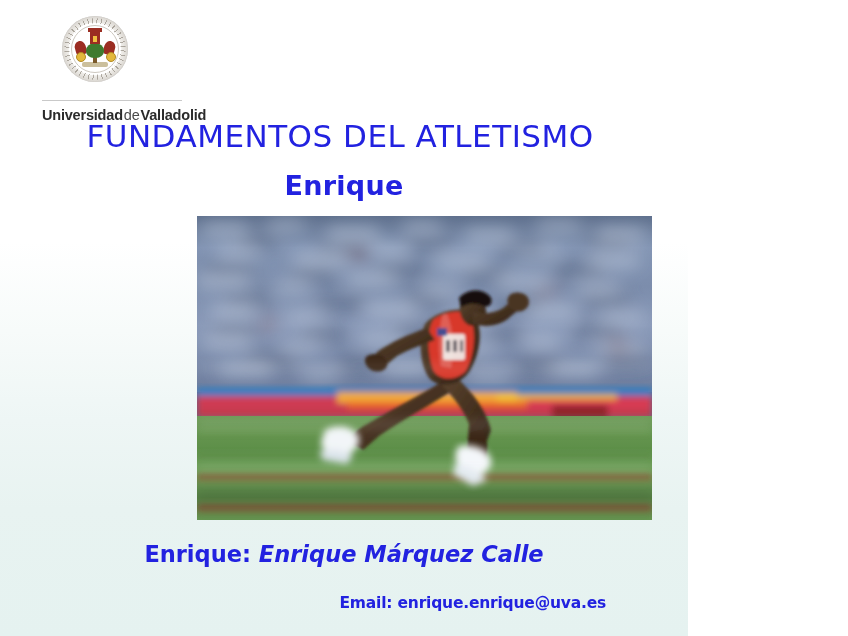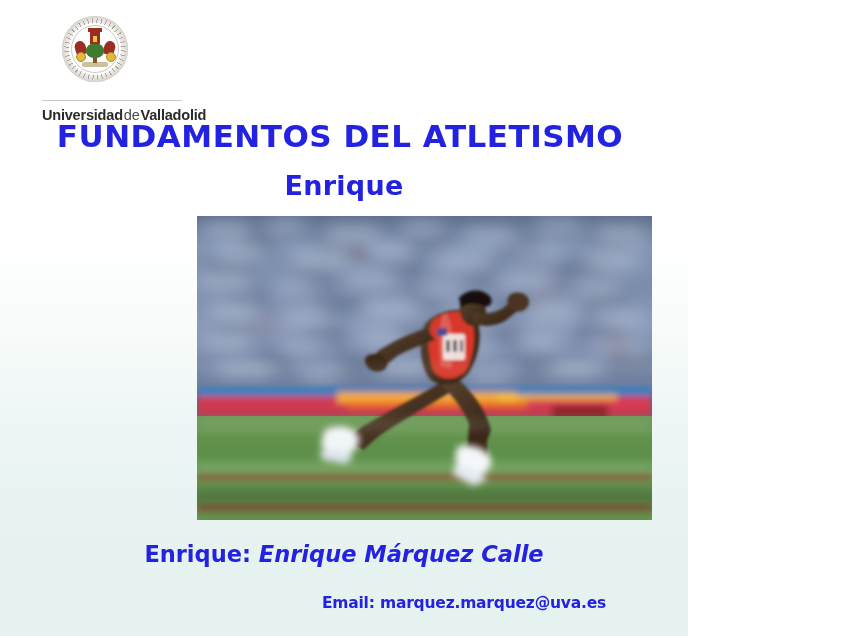--- a/index.html
+++ b/index.html
@@ -162,21 +162,21 @@
 
   
   #title {
     position: absolute;
     left: 0;
     right: 8px;
     top: 118px;
     text-align: center;
     font-family: "DejaVu Sans", sans-serif;
     font-size: 31px;
-    font-weight: bold;
+    font-weight: normal;
     color: #2222e0;
     letter-spacing: 0.5px;
     white-space: nowrap;
   }
   #subtitle {
     position: absolute;
     left: 0;
     right: 0;
     top: 170px;
     text-align: center;
@@ -435,15 +435,15 @@
         <rect x="0" y="250" width="455" height="4" fill="#ffffff"></rect>
         <rect x="0" y="276" width="455" height="4" fill="#000000"></rect>
       </g>
     </svg>
   </div>
 
   <div id="professor"><span>Enrique:</span>
     <span class="name">Enrique Márquez Calle</span></div>
 
   <div id="email"><span>Email:</span>
-    <span>marquez.marquez@uva.es</span></div>
+    <span>enrique.enrique@uva.es</span></div>
 
 </div>
 
 </body></html>

